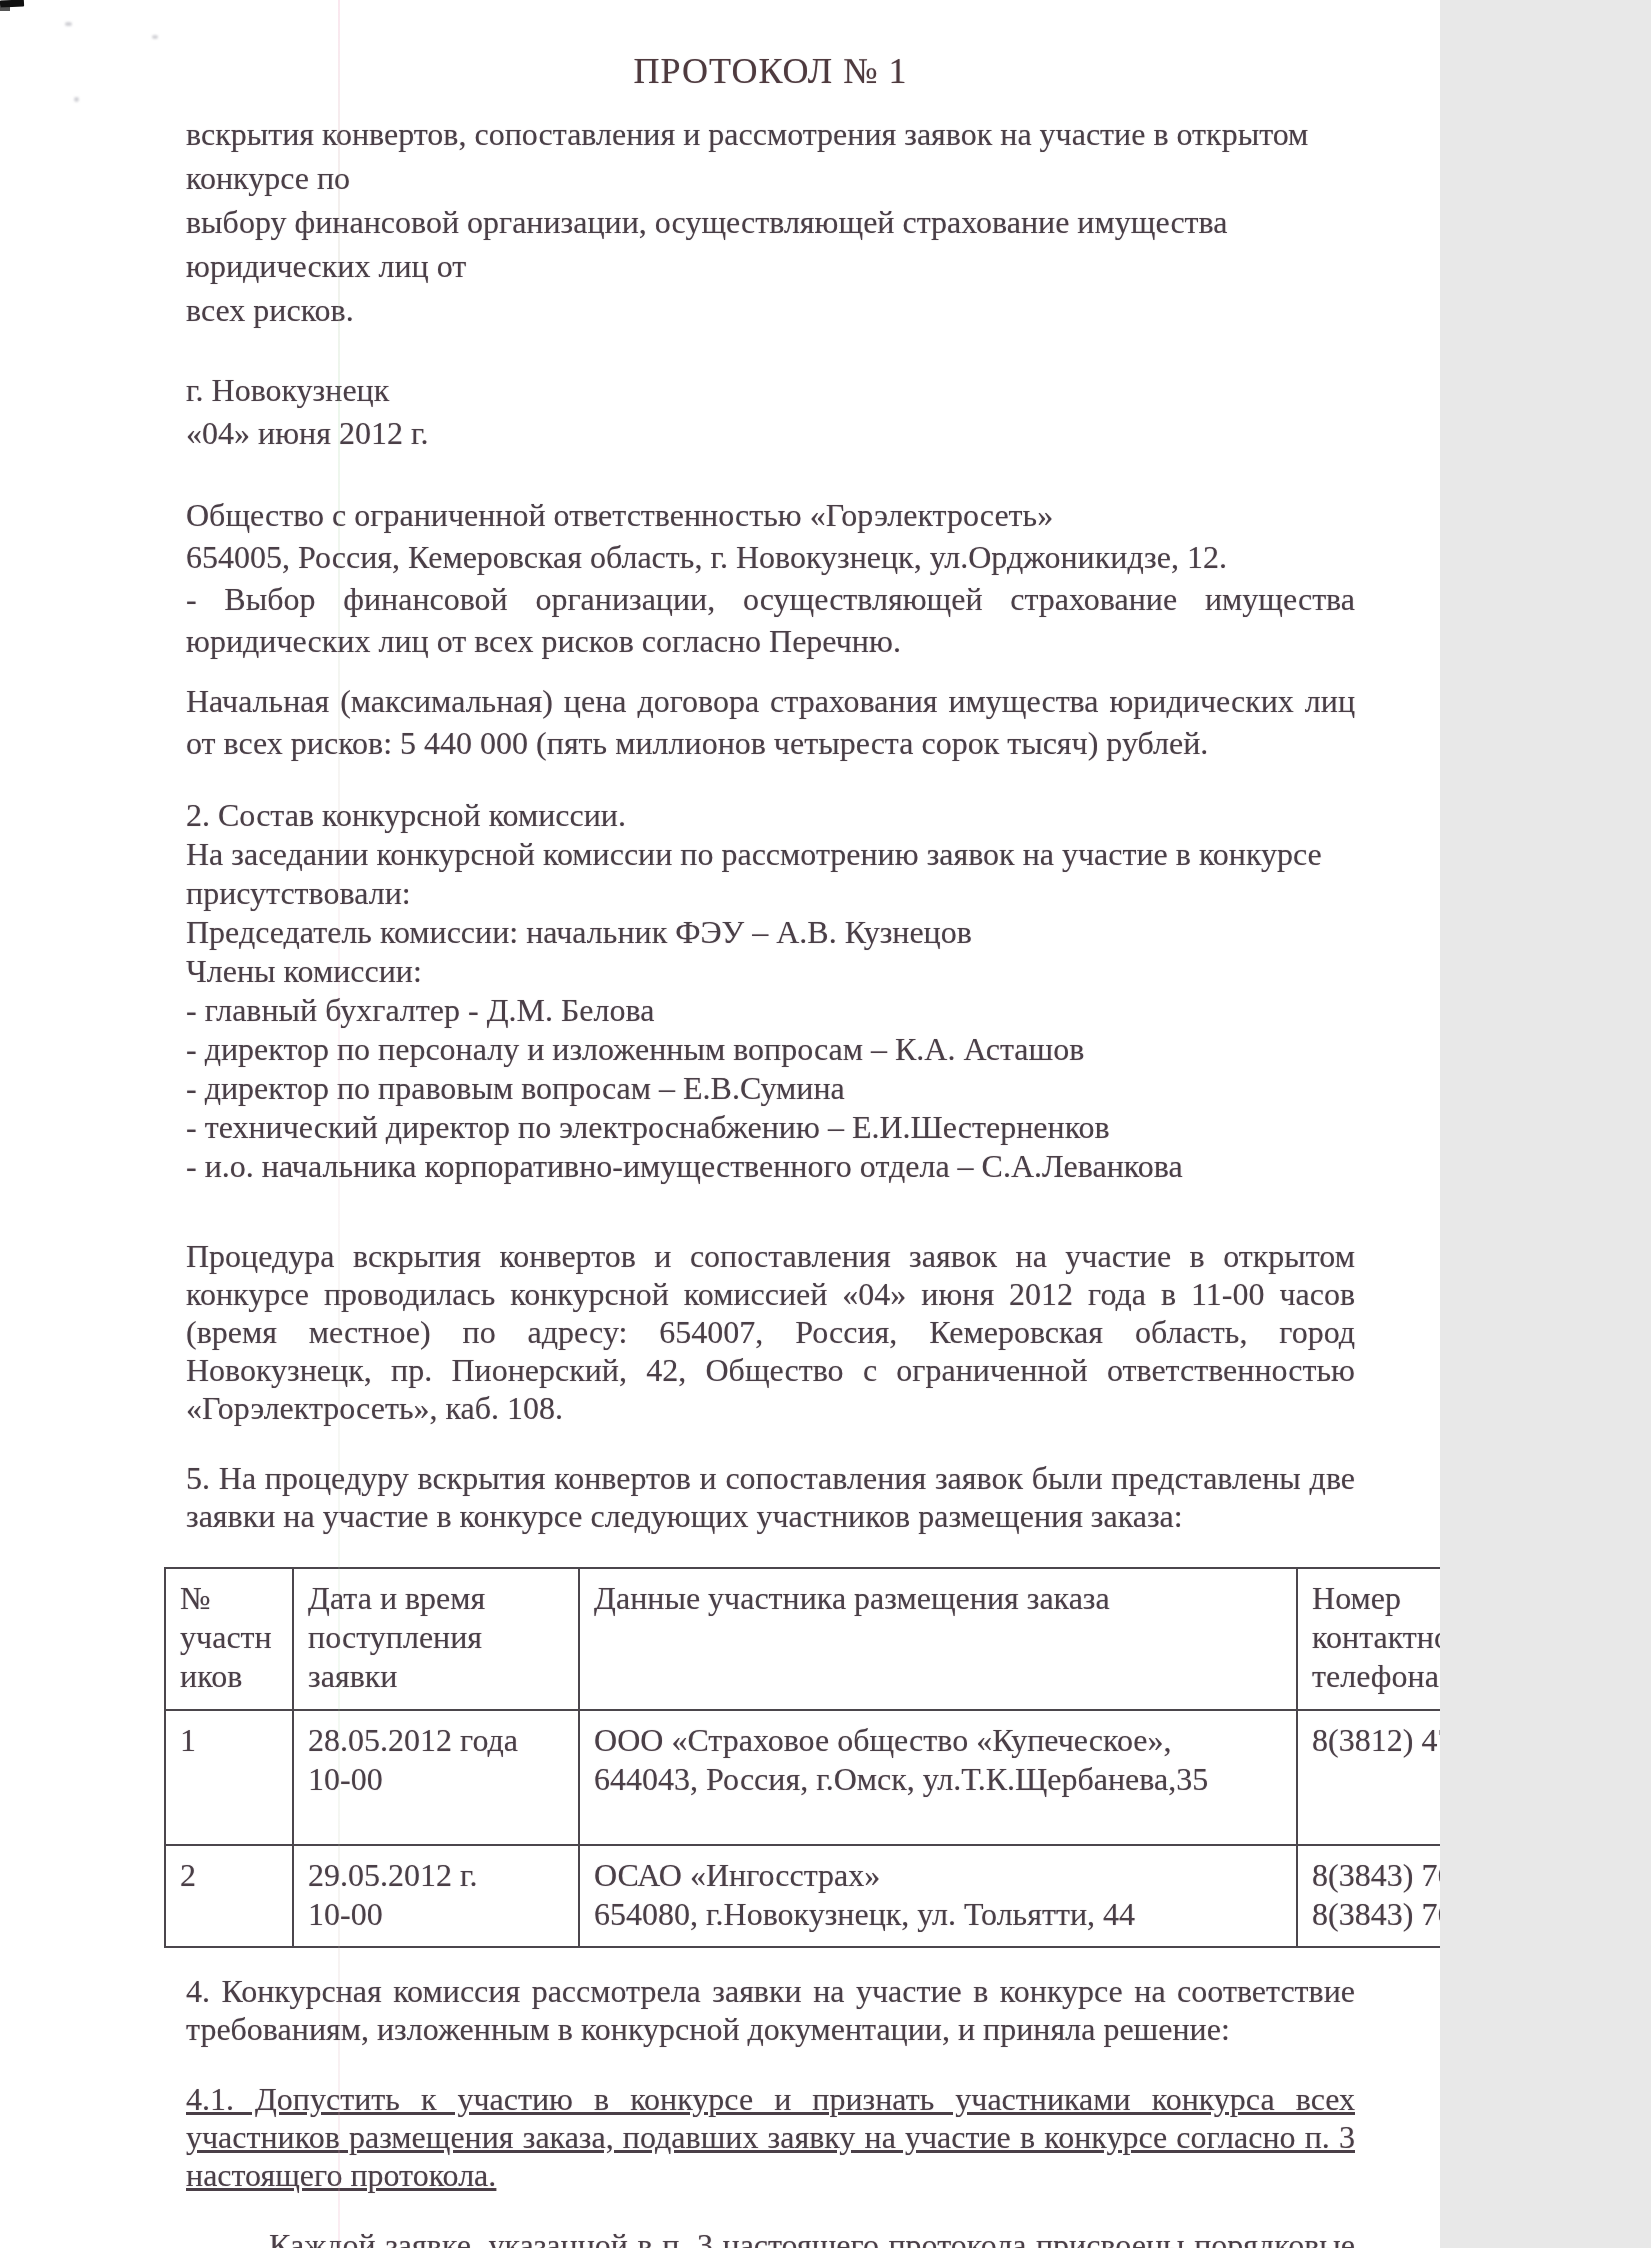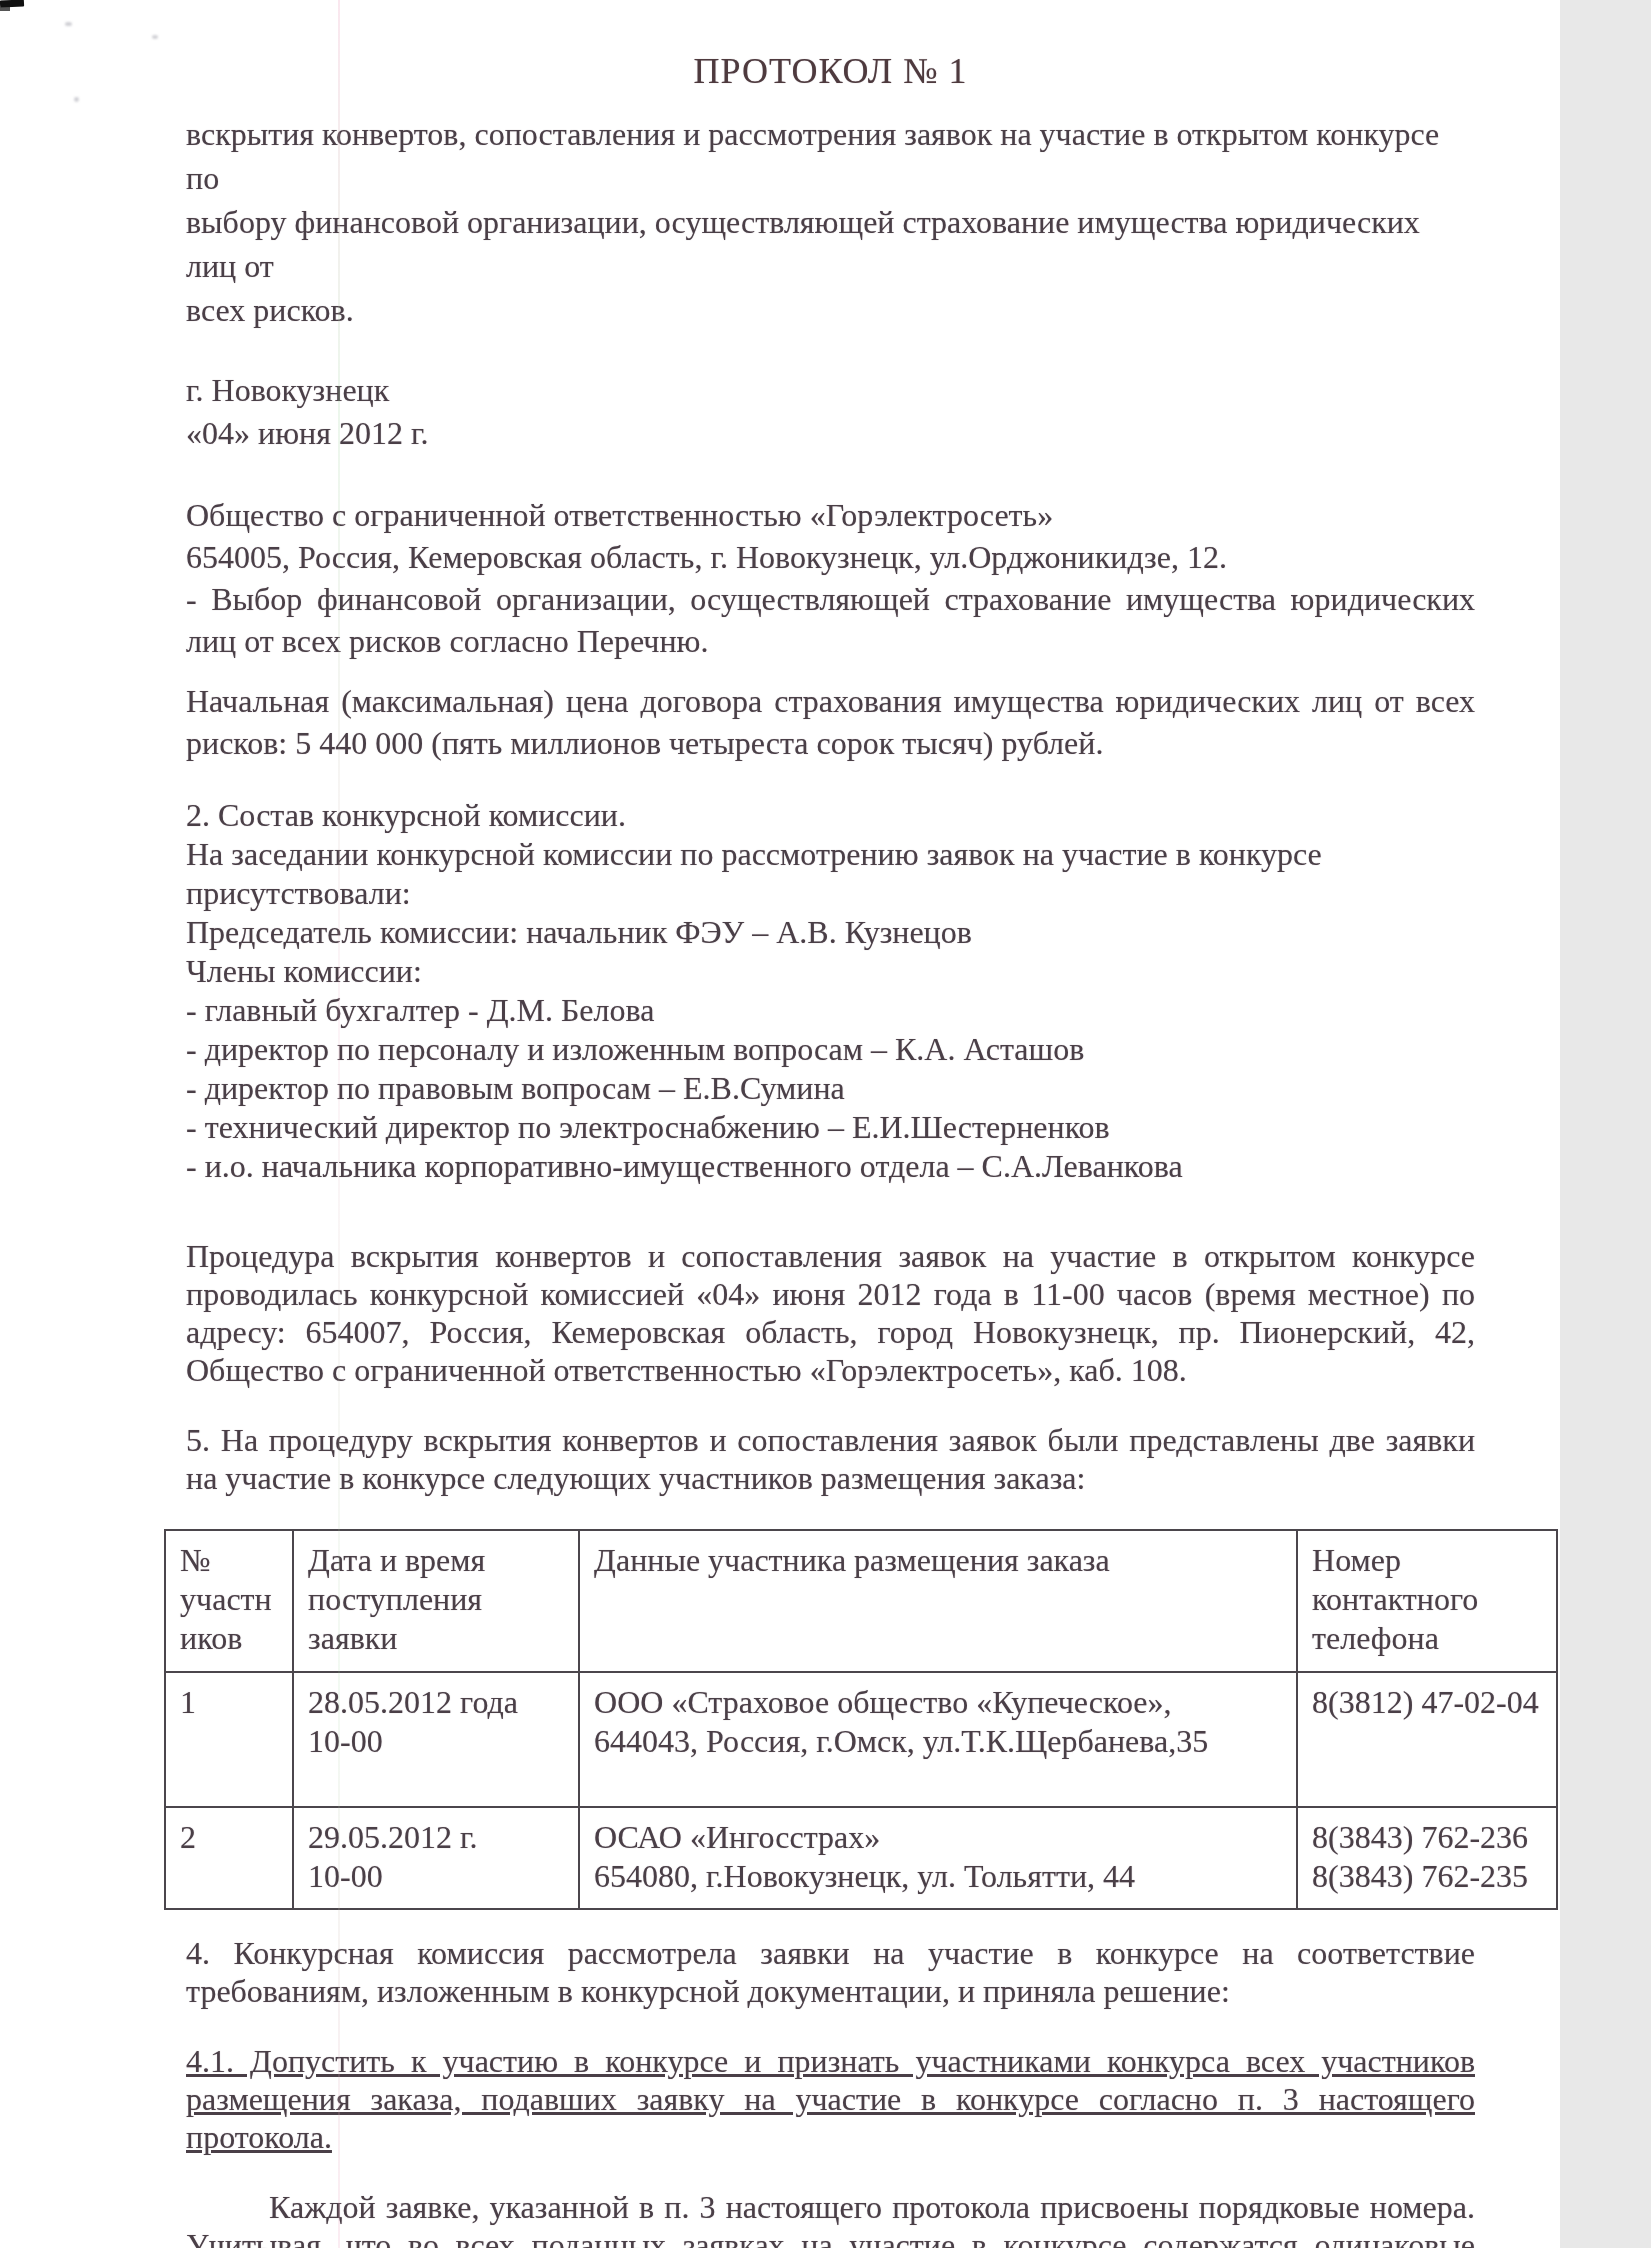--- a/index.html
+++ b/index.html
@@ -1,18 +1,18 @@
 <!DOCTYPE html>
 <html><head>
 <meta charset="utf-8">
 <style>
   html,body { margin:0; padding:0; background:#e8e8e8; }
   .page {
     position: relative;
-    width: 1560px;
+    width: 1440px;
     height: 2248px;
     background: #ffffff;
     overflow: hidden;
     font-family: "Liberation Serif", "DejaVu Serif", serif;
     color: #4a3f47;
     box-sizing: border-box;
     padding: 49px 85px 0 186px;
     text-rendering: optimizeLegibility;
   }
   .txt { font-size: 32px; }

